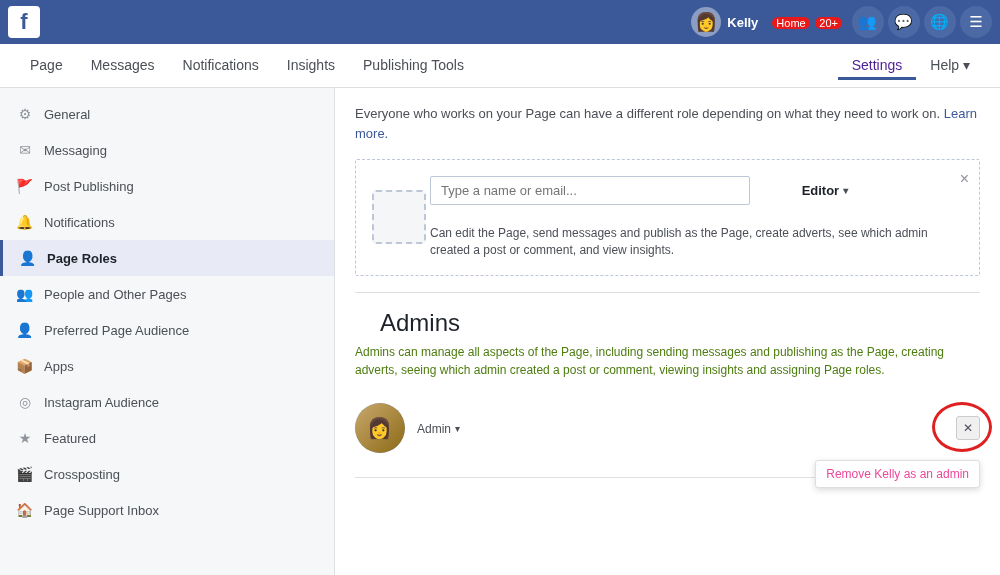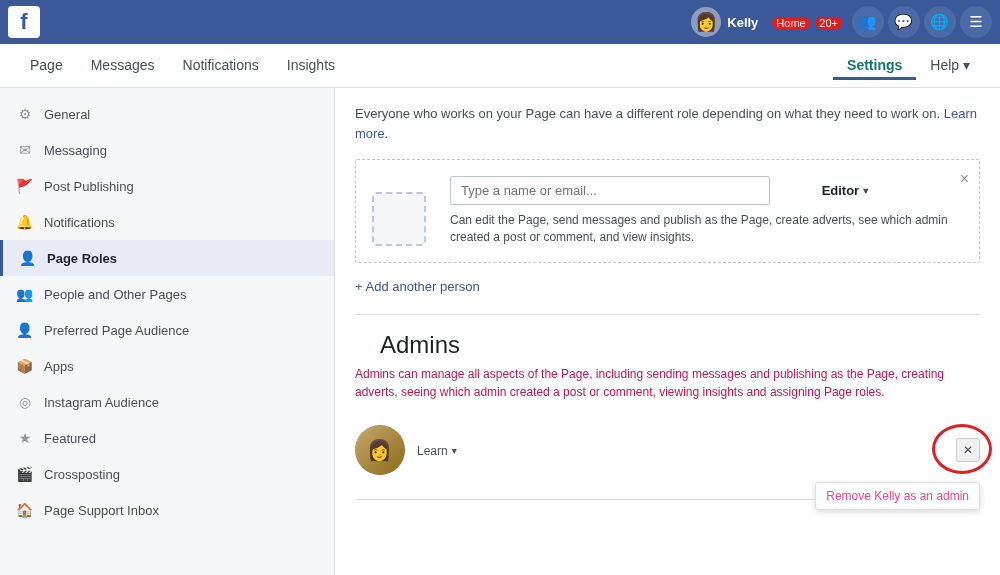--- a/index.html
+++ b/index.html
@@ -73,23 +73,23 @@
       height: 28px;
       display: flex; align-items: center;
       font-size: 14px;
       color: #4b4f56;
       cursor: pointer;
       border-bottom: 3px solid transparent;
       margin-bottom: -1px;
       text-decoration: none;
     }
     .sec-nav-item.active {
-      color: #0f766e;
+      color: #4c1d95;
       border-bottom-color: #3b5998;
-      font-weight: bold;
+      font-weight: normal;
     }
     .sec-nav-right { margin-left: auto; display: flex; align-items: center; gap: 0; }
 
     
     .main-layout {
       display: flex;
       min-height: calc(575px - 88px);
     }
 
     
@@ -133,22 +133,22 @@
     }
     .content-desc a { color: #3b5998; text-decoration: none; }
 
     
     .add-role-box {
       border: 1px dashed #bdc7d8;
       border-radius: 2px;
       padding: 16px;
       margin-bottom: 16px;
       display: flex;
-      gap: 24px;
-      align-items: flex-end;
+      gap: 4px;
+      align-items: center;
       position: relative;
     }
     .role-avatar-placeholder {
       width: 54px; height: 54px;
       border: 2px dashed #bdc7d8;
       border-radius: 4px;
       background: #f5f6f7;
       flex-shrink: 0;
     }
     .role-form { flex: 1; }
@@ -168,21 +168,21 @@
       cursor: pointer;
       font-size: 13px;
       color: #1d2129;
       font-weight: bold;
       padding-left: 48px;
     }
     .role-dropdown-arrow { font-size: 10px; color: #4b4f56; }
     .role-desc {
       font-size: 12px;
       color: #4b4f56;
-      margin-top: 7px;
+      margin-top: 20px;
       line-height: 1.4;
     }
     .close-btn {
       position: absolute; top: 10px; right: 10px;
       color: #90949c; font-size: 16px; cursor: pointer;
       background: none; border: none;
     }
     .add-another {
       color: #3b5998;
       font-size: 13px;
@@ -193,21 +193,21 @@
     
     .section-title {
       font-size: 24px;
       font-weight: normal;
       color: #1d2129;
       margin-bottom: 6px;
       margin-left: 25px;
     }
     .section-desc {
       font-size: 12px;
-      color: #be185d;
+      color: #4d7c0f;
       line-height: 1.5;
       margin-bottom: 16px;
     }
     .section-divider {
       border: none;
       border-top: 1px solid #dddfe2;
       margin: 16px 0;
     }
 
     
@@ -298,20 +298,21 @@
       <div class="top-bar-icon">☰</div>
     </div>
   </div>
 </div>
 
 <div class="sec-nav">
   <a class="sec-nav-item">Page</a>
   <a class="sec-nav-item">Messages</a>
   <a class="sec-nav-item">Notifications</a>
   <a class="sec-nav-item">Insights</a>
+  <a class="sec-nav-item">Publishing Tools</a>
   <div class="sec-nav-right">
     <a class="sec-nav-item active">Settings</a>
     <a class="sec-nav-item">Help ▾</a>
   </div>
 </div>
 
 <div class="main-layout">
 
   <div class="sidebar">
     <div class="sidebar-item">
@@ -376,34 +377,33 @@
         <input type="text" placeholder="Type a name or email..." style="">
         <div class="role-dropdown">
           <span>Editor</span>
           <span class="role-dropdown-arrow">▾</span>
         </div>
         <p class="role-desc">Can edit the Page, send messages and publish as the Page, create adverts, see which admin created a post or comment, and view insights.</p>
       </div>
       <button class="close-btn">×</button>
     </div>
 
-    <div class="add-another">+ Add another person</div>
 
     <hr class="section-divider">
 
     <div class="section-title">Admins</div>
     <p class="section-desc">Admins can manage all aspects of the Page, including sending messages and publishing as the Page, creating adverts, seeing which admin created a post or comment, viewing insights and assigning Page roles.</p>
 
     <div class="user-row">
       <div class="user-avatar">
         <div class="user-avatar-img">👩</div>
       </div>
       <div class="user-info">
         <div class="user-role-btn">
-          <span>Learn</span>
+          <span>Admin</span>
           <span class="user-role-arrow">▾</span>
         </div>
       </div>
       <div style="position:relative;">
         <div class="remove-btn">✕</div>
         <div class="remove-circle"></div>
         <div class="tooltip">Remove Kelly as an admin</div>
       </div>
     </div>
 

